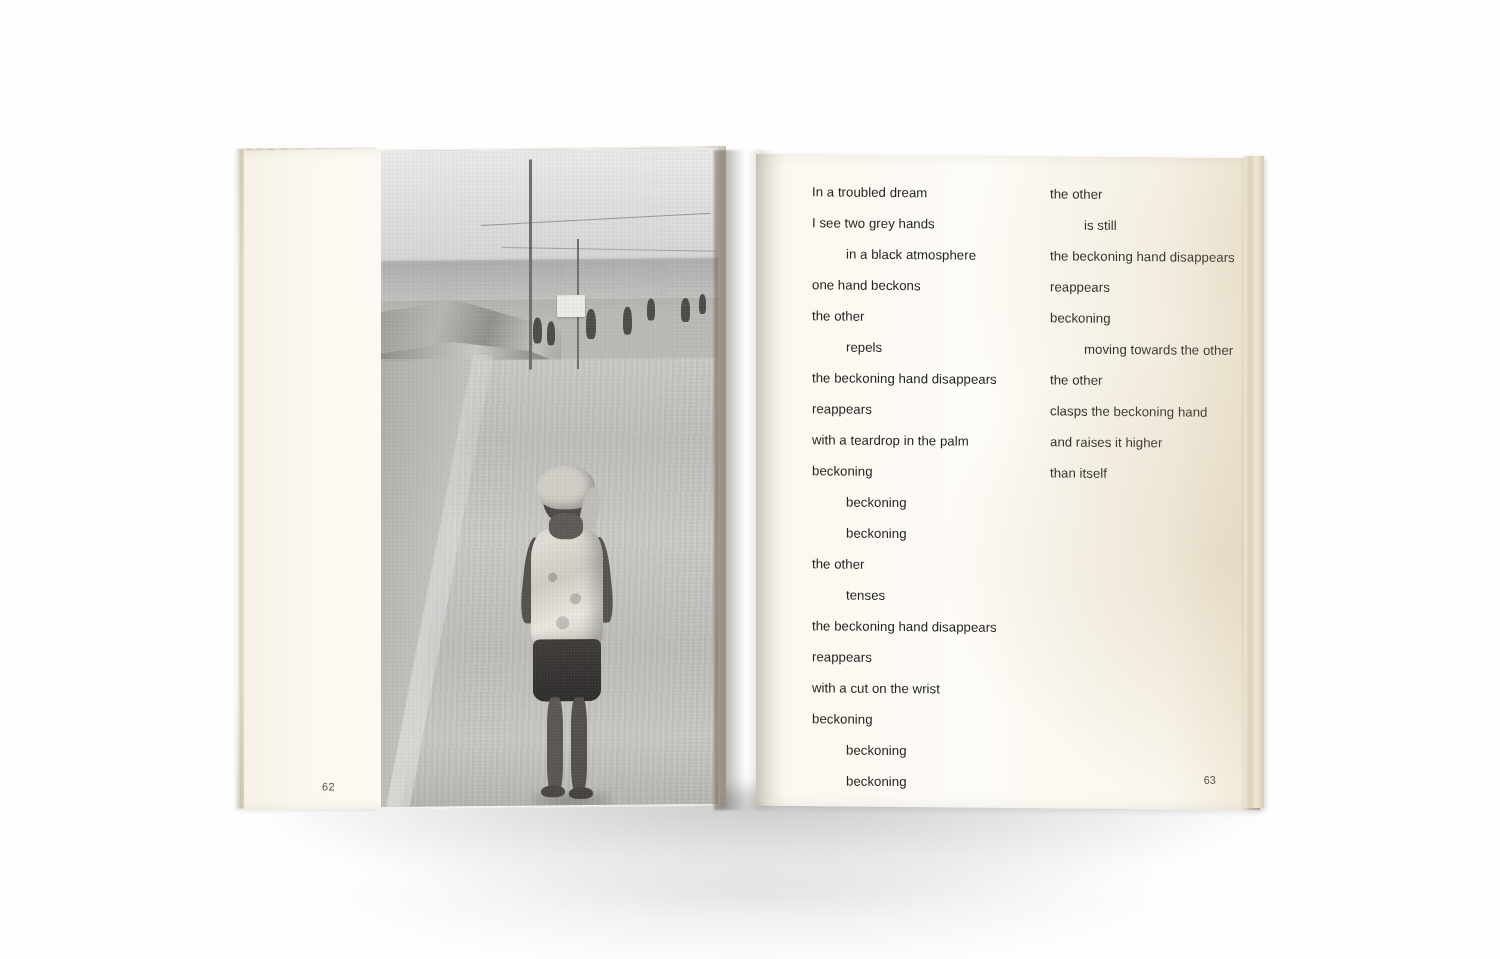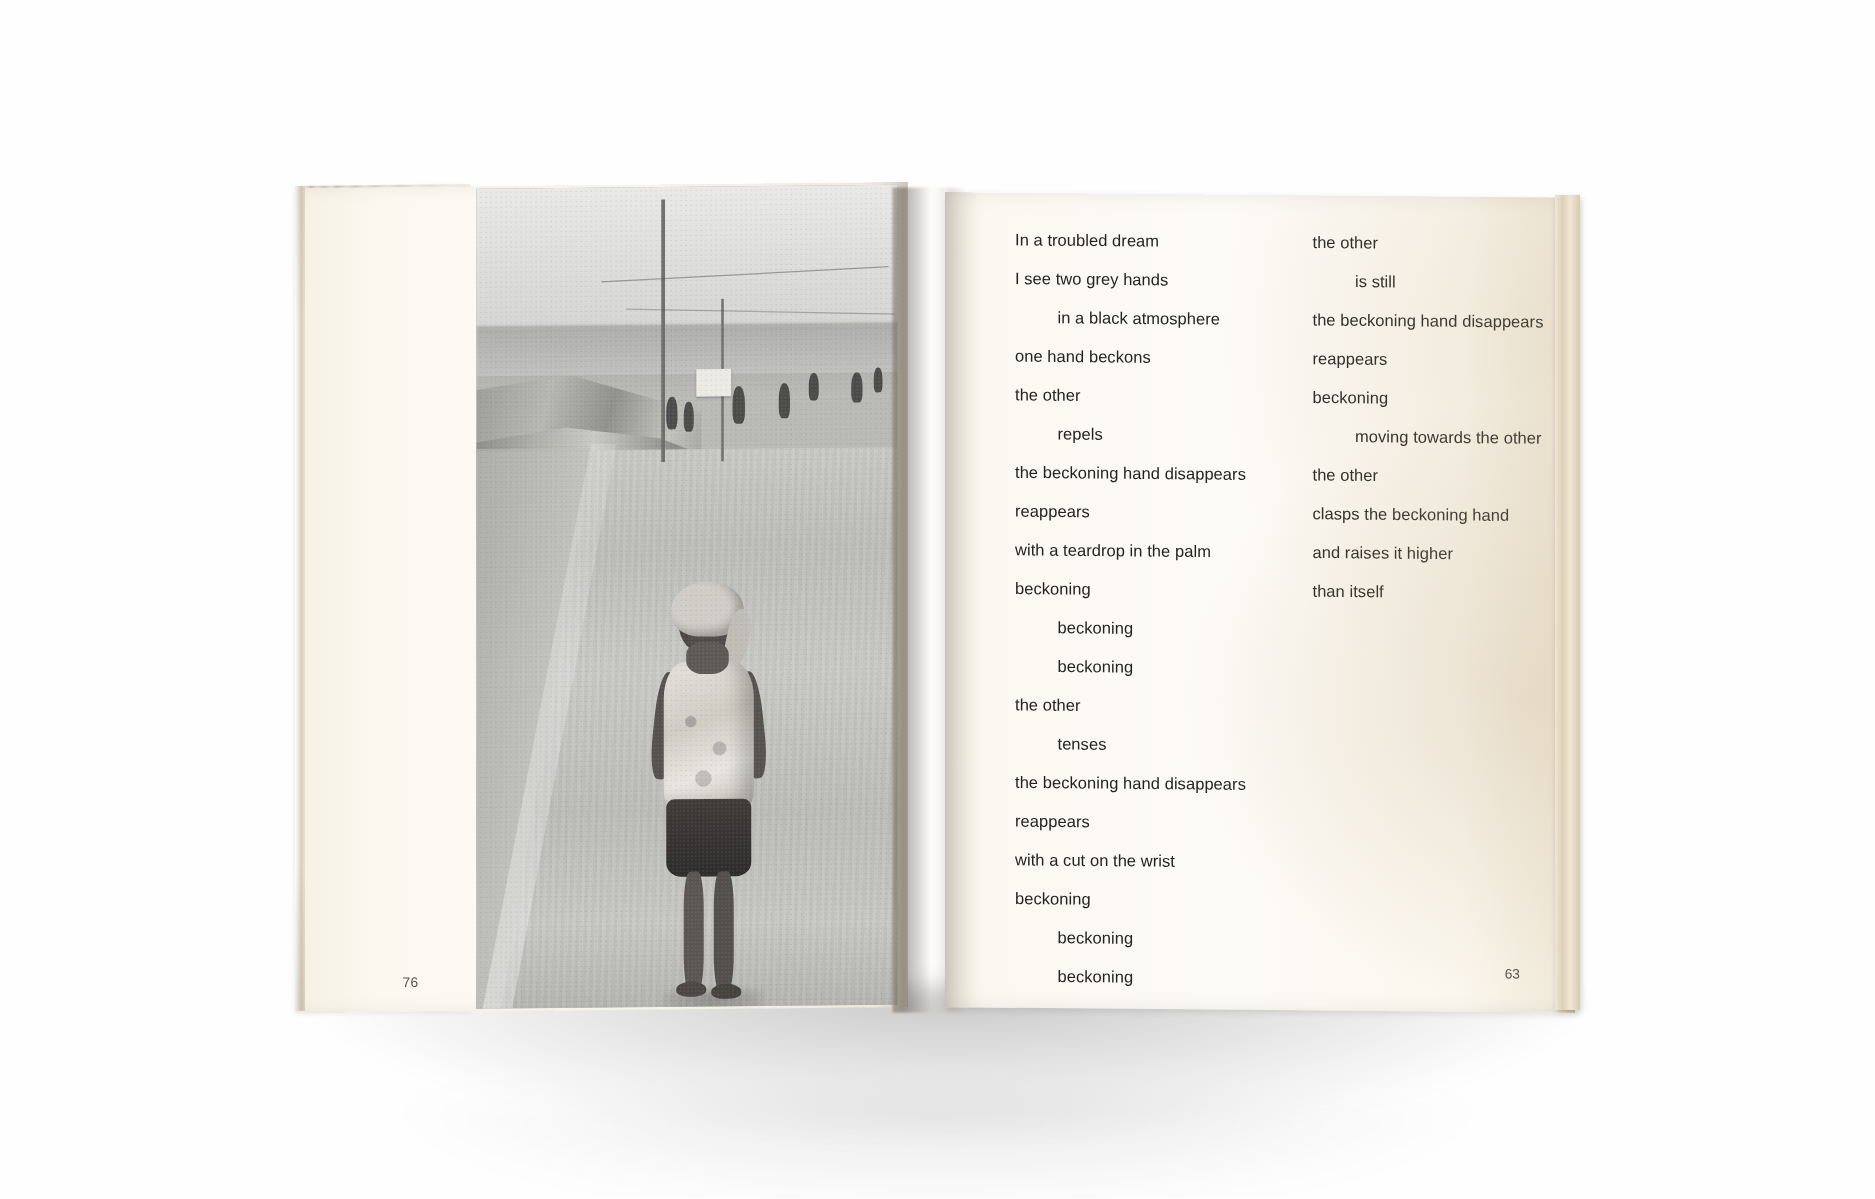--- a/index.html
+++ b/index.html
@@ -393,21 +393,21 @@
           <div class="girl-skirt"></div>
           <div class="girl-leg-l"></div>
           <div class="girl-leg-r"></div>
           <div class="girl-foot-l"></div>
           <div class="girl-foot-r"></div>
         </div>
 
         <div class="ph-grain"></div>
       </div>
 
-      <div id="left-pagenum">76</div>
+      <div id="left-pagenum">62</div>
     </div>
 
     <div id="gutter"></div>
 
     <div id="right-page" class="page">
       <div class="poem-cols">
         <div class="col" id="col-left">
             <div class="line">In a troubled dream</div>
             <div class="line">I see two grey hands</div>
             <div class="line i1">in a black atmosphere</div>

